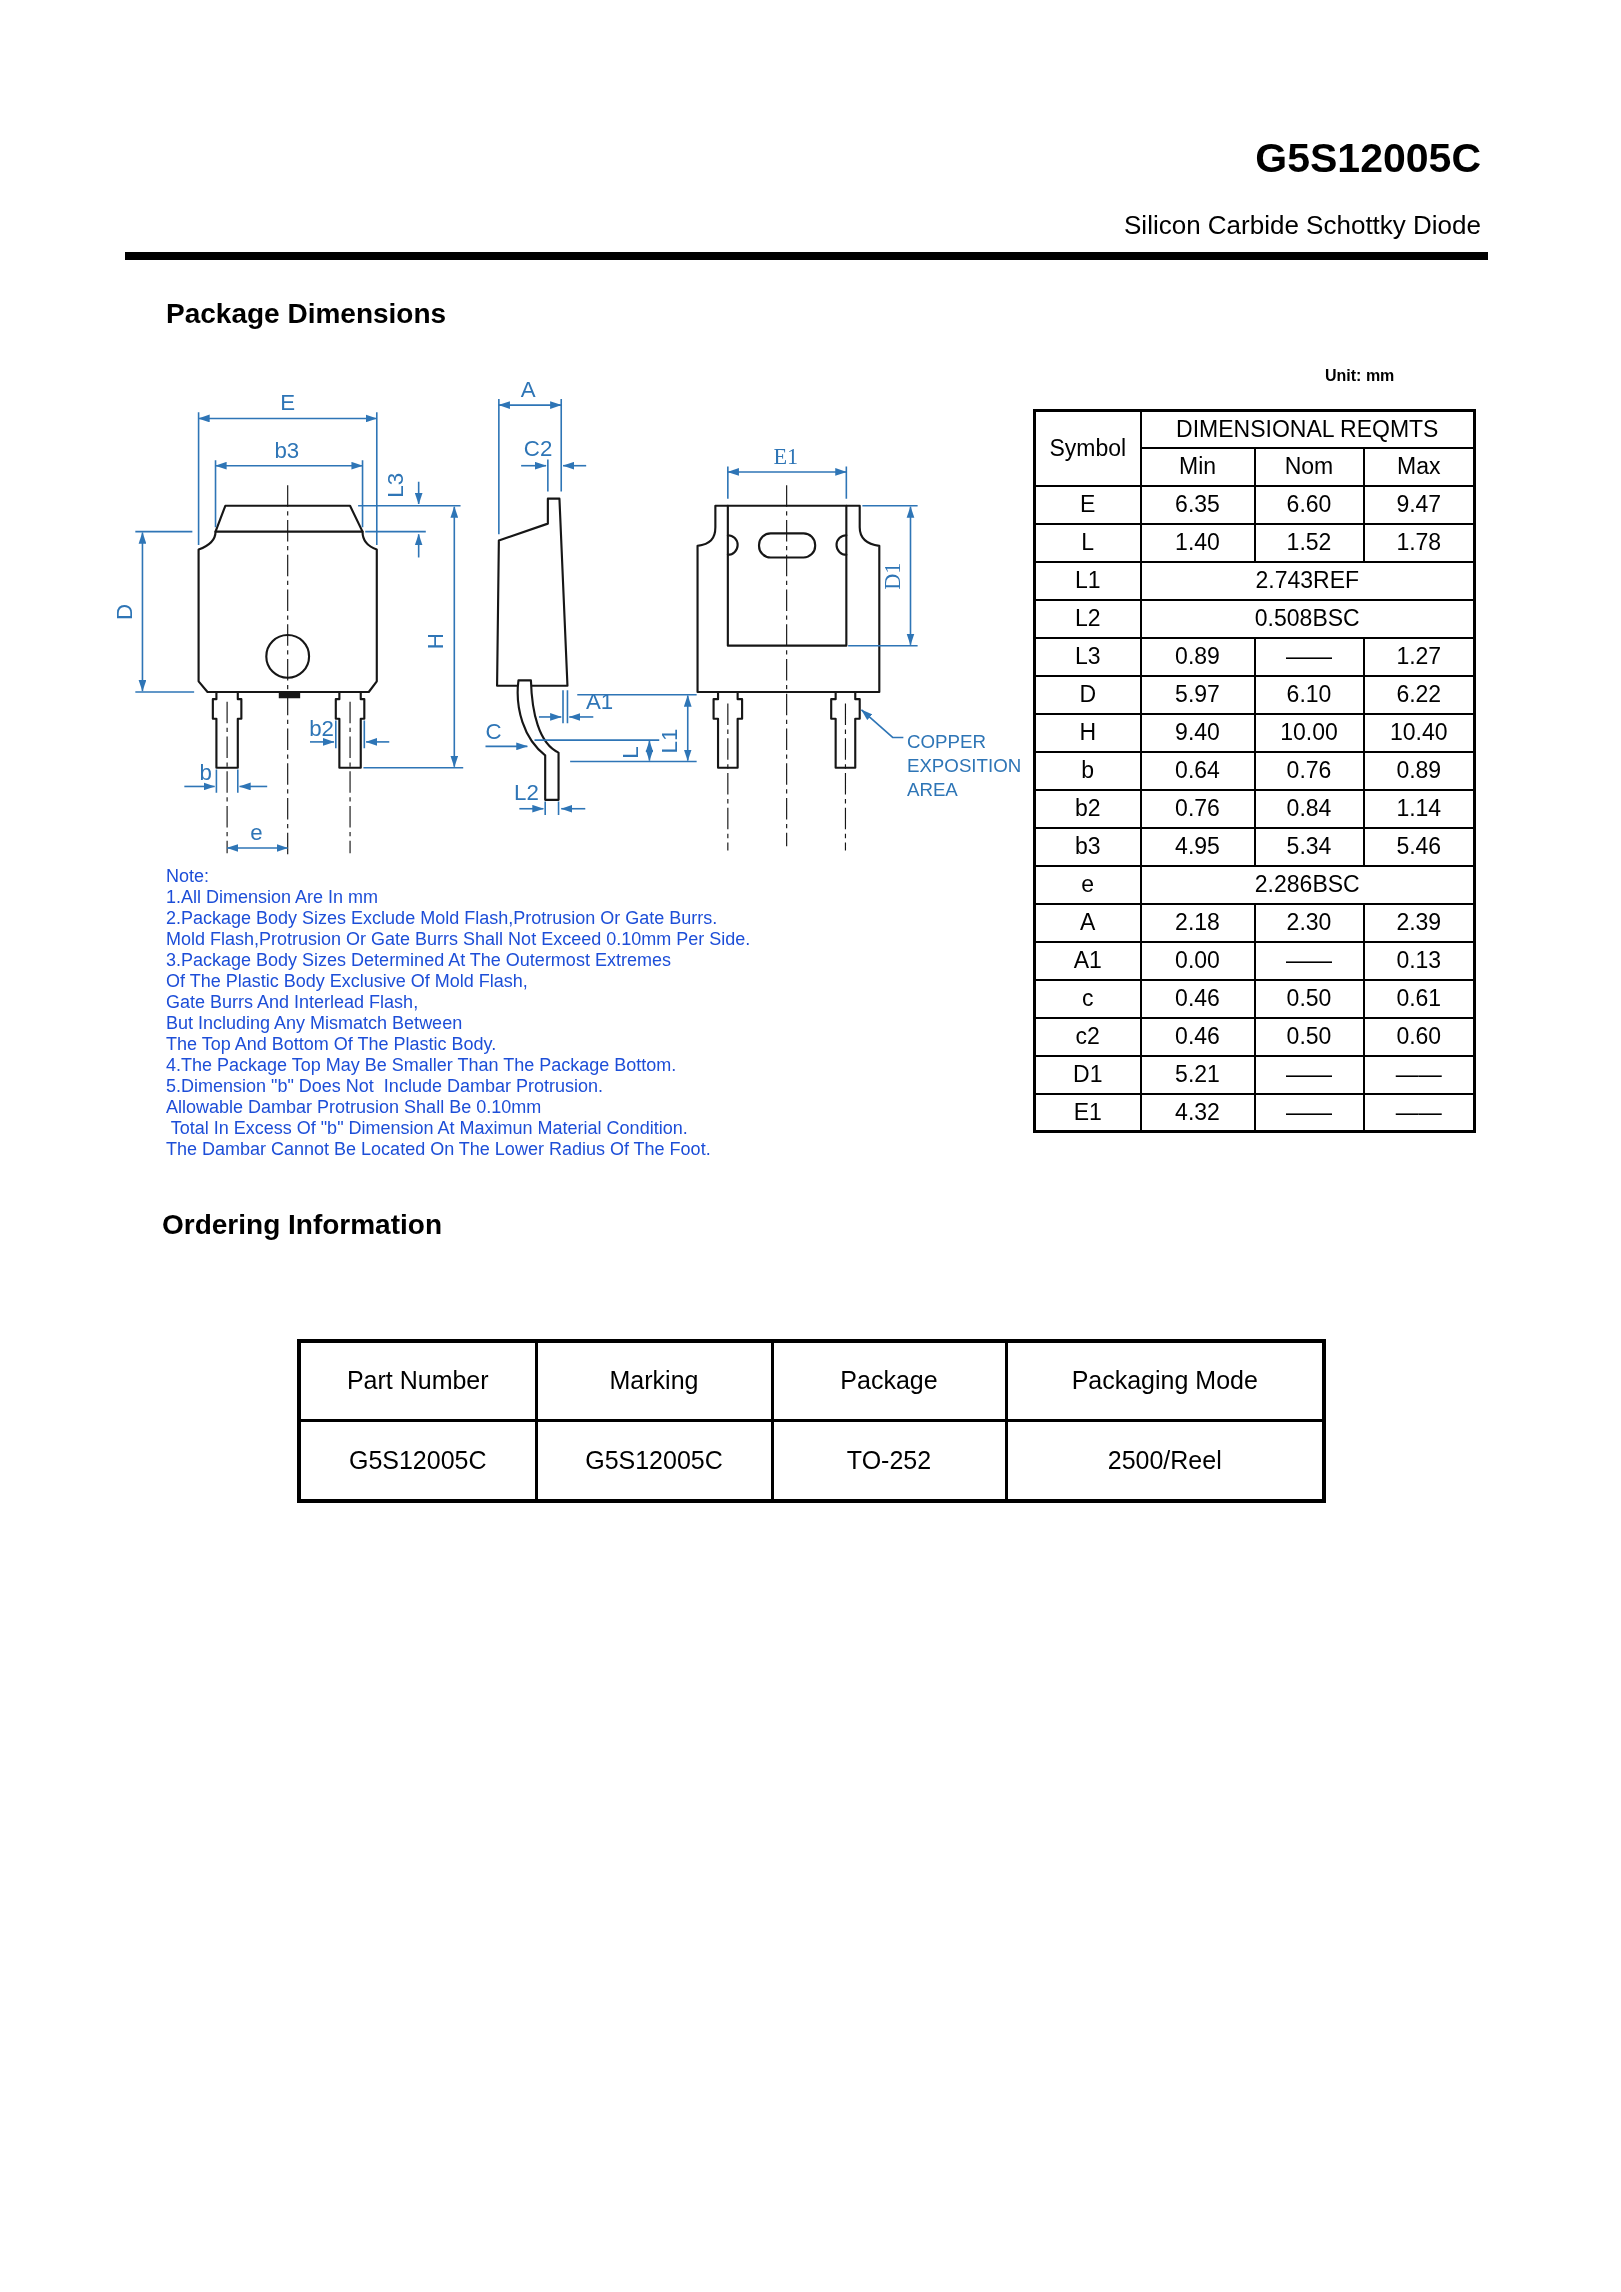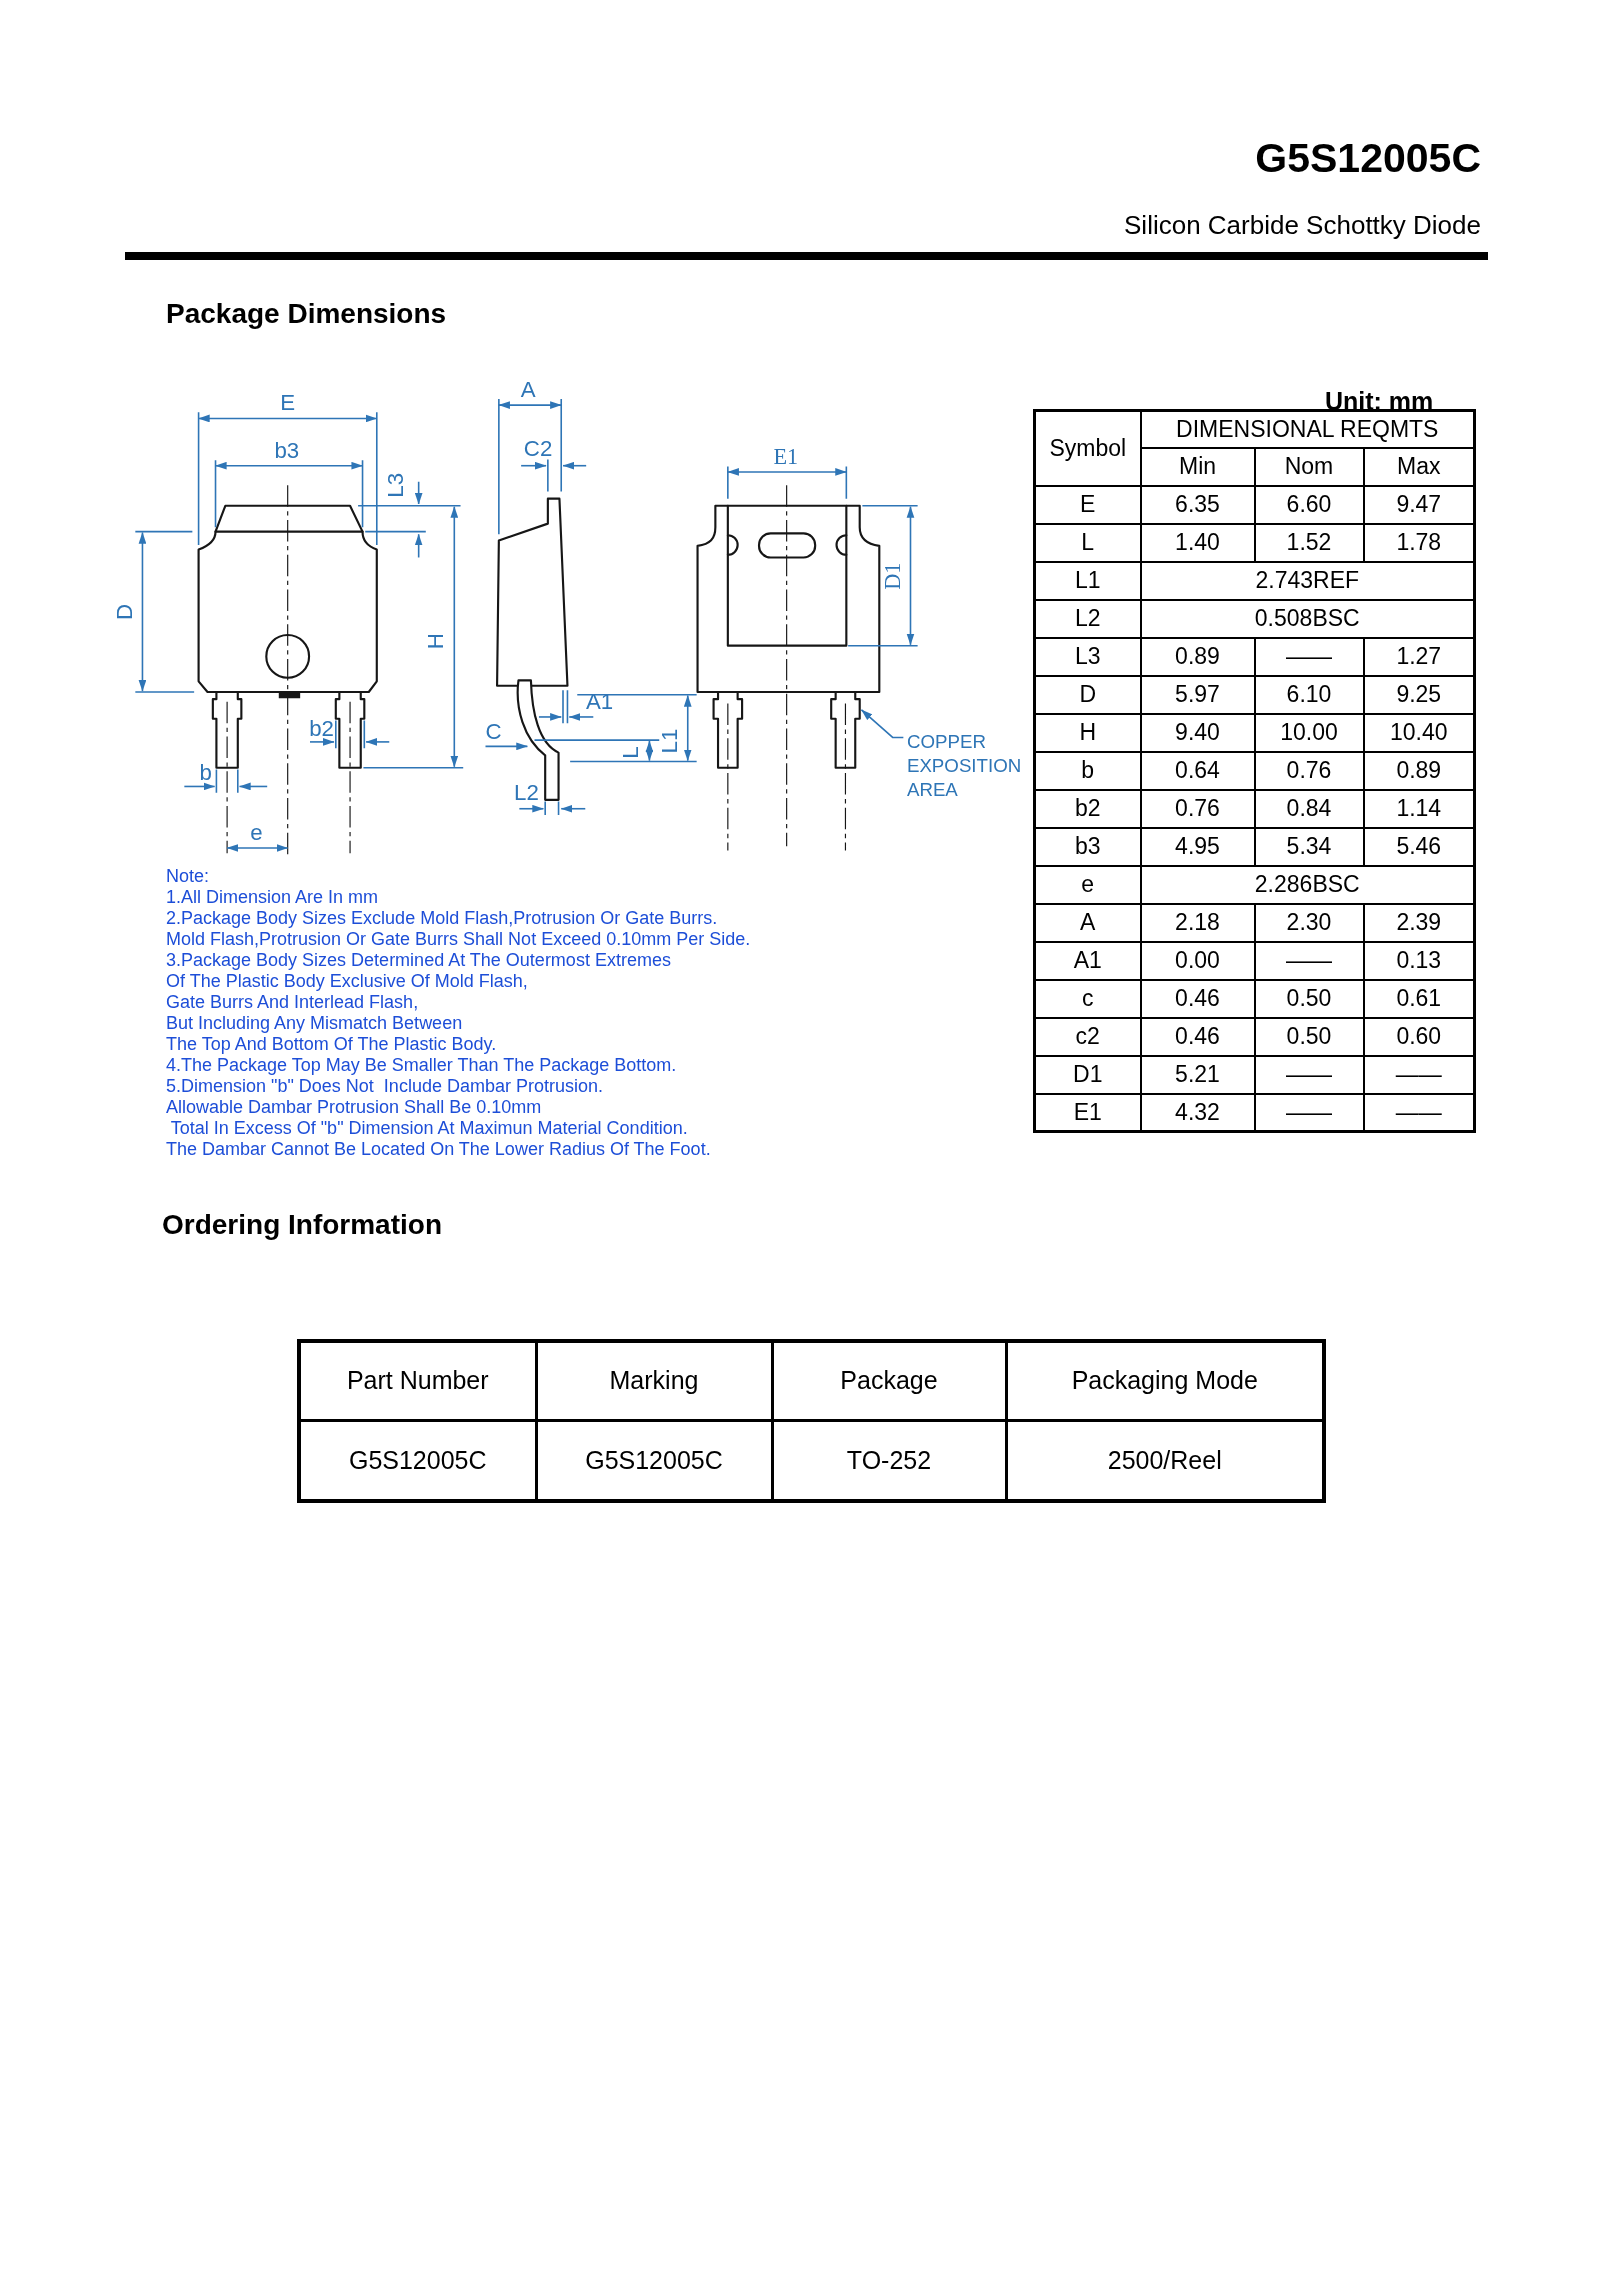--- a/index.html
+++ b/index.html
@@ -25,21 +25,21 @@
   }
 
   
   .section-heading {
     position:absolute; font-size:28px; font-weight:bold; color:#000;
   }
   #pkg-heading { top:298px; left:166px; }
   #ord-heading { top:1209px; left:162px; }
   #unit-label {
     position:absolute; top:367px; left:1325px;
-    font-size:25px; font-weight:bold; color:#000;margin-top:20px;
+    font-size:16px; font-weight:bold; color:#000;
   }
 
   
   #pkg-drawing { position:absolute; left:89px; top:356px; width:989px; height:517px; }
   .ol  { fill:none; stroke:#161616; stroke-width:2.4; stroke-linejoin:round; stroke-linecap:round; }
   .of  { fill:#ffffff; stroke:#161616; stroke-width:2.4; stroke-linejoin:round; }
   .cl  { fill:none; stroke:#161616; stroke-width:1.3; stroke-dasharray:24 5 5 5; }
   .dim { fill:none; stroke:#2e75b6; stroke-width:1.8; }
   .dima  { marker-end:url(#ab); }
   .dimab { marker-start:url(#ab); marker-end:url(#ab); }
@@ -251,21 +251,21 @@
         <tr>
           <td>L3</td>
           <td>0.89</td>
           <td>——</td>
           <td>1.27</td>
         </tr>
         <tr>
           <td>D</td>
           <td>5.97</td>
           <td>6.10</td>
-          <td>9.25</td>
+          <td>6.22</td>
         </tr>
         <tr>
           <td>H</td>
           <td>9.40</td>
           <td>10.00</td>
           <td>10.40</td>
         </tr>
         <tr>
           <td>b</td>
           <td>0.64</td>

